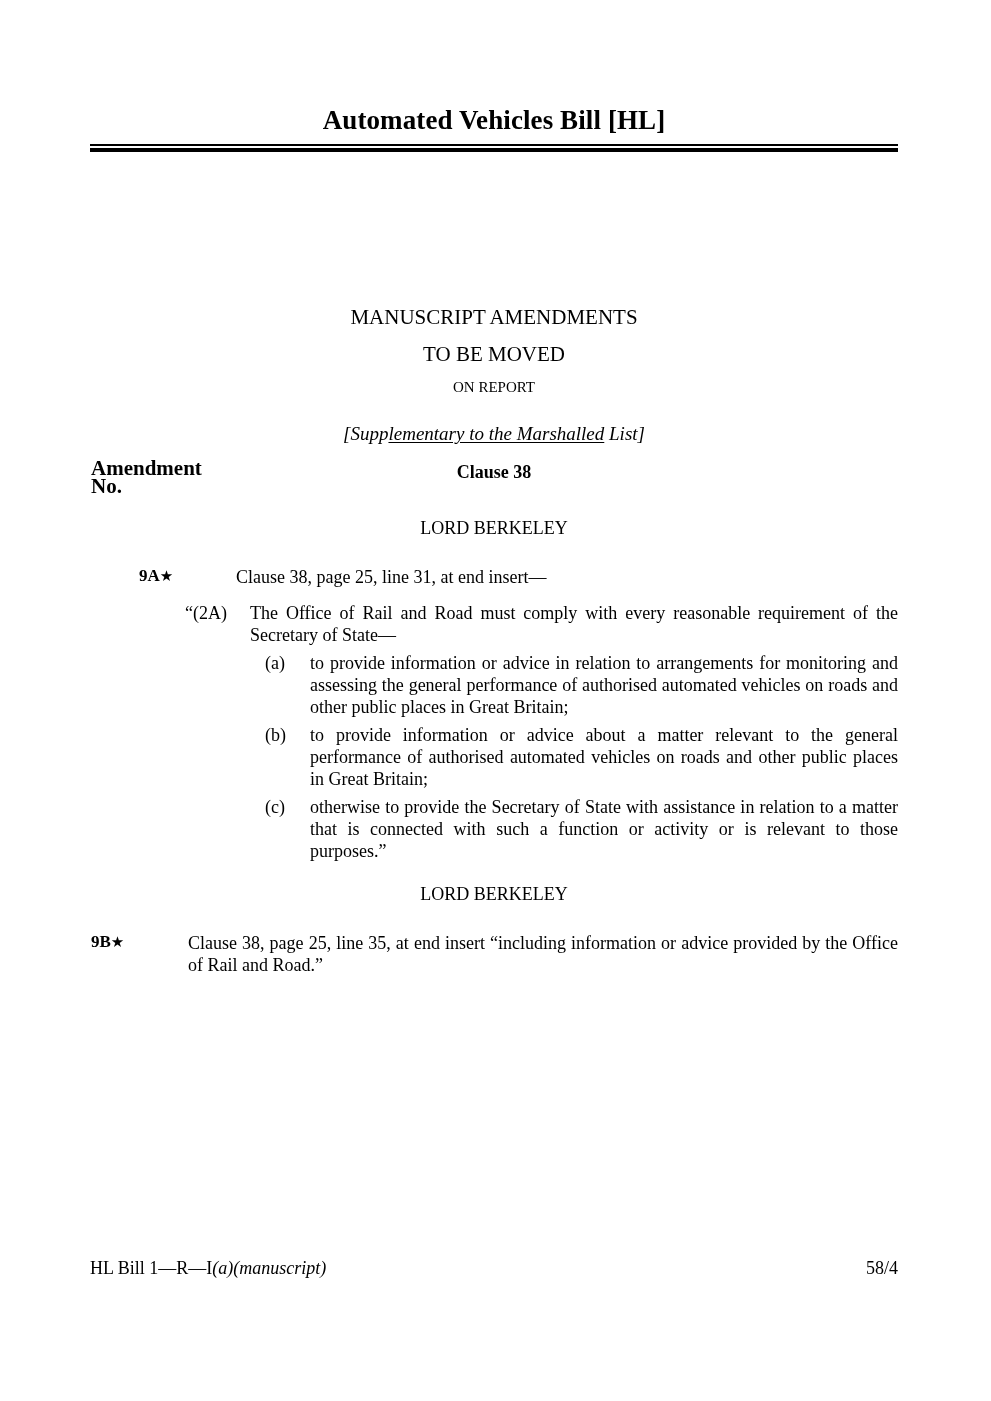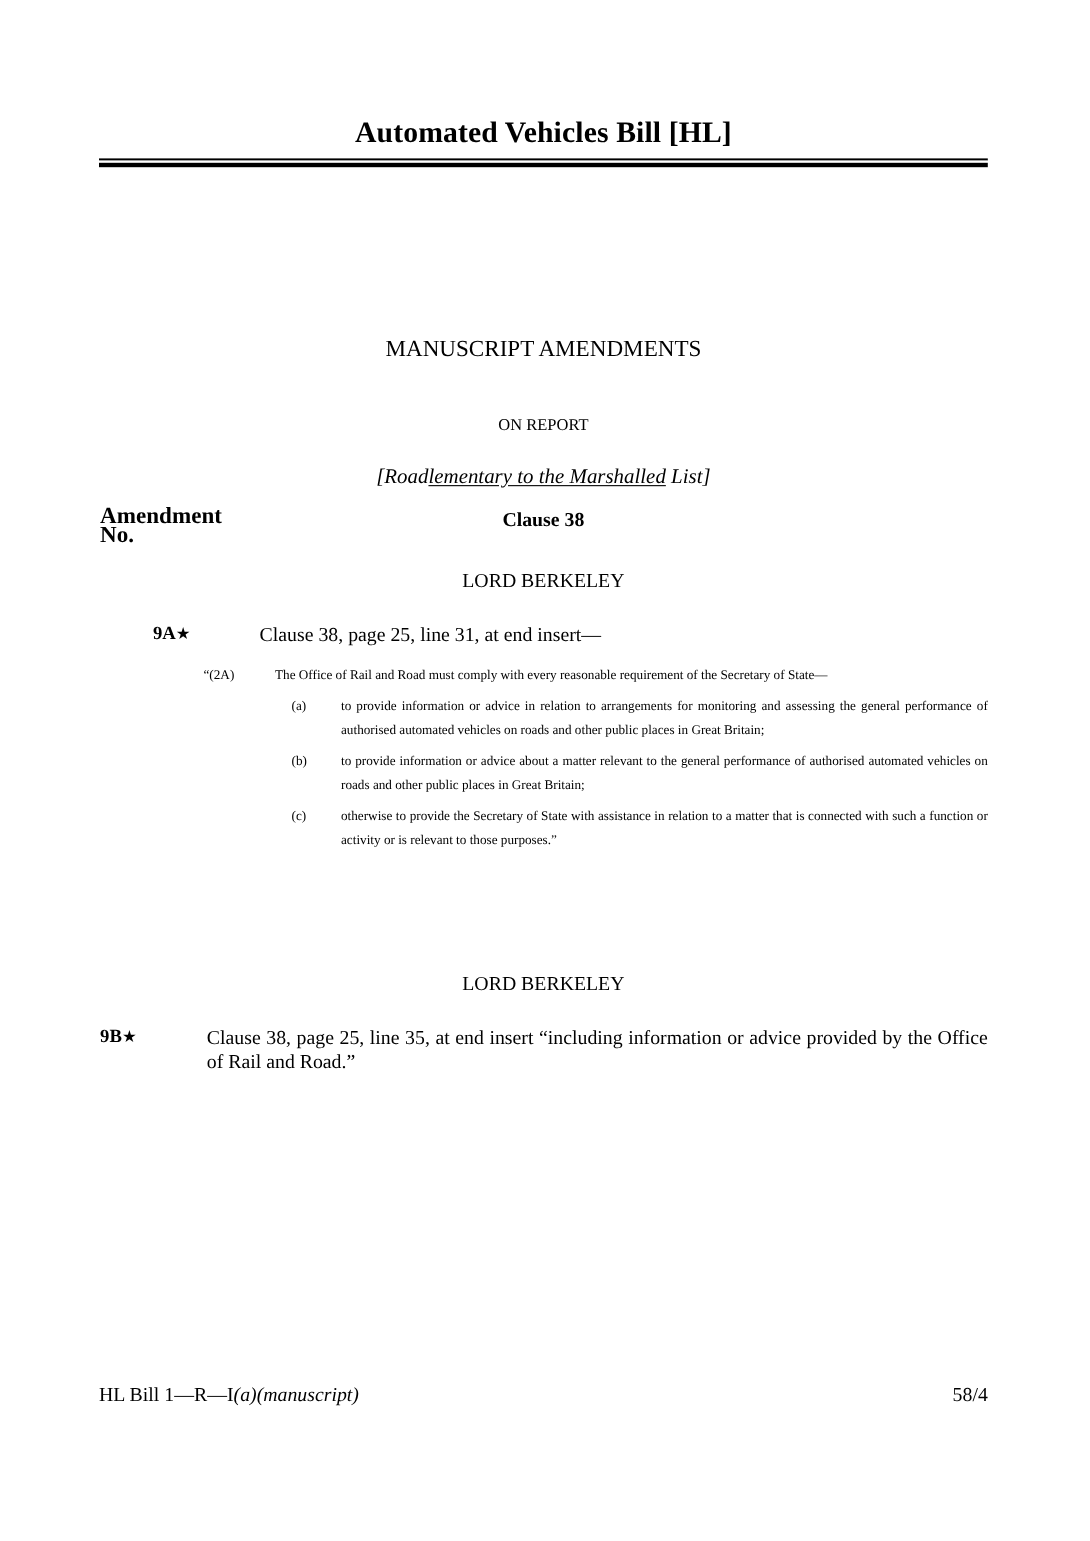--- a/index.html
+++ b/index.html
@@ -138,21 +138,21 @@
     text-align: justify;
     width: 710px;
   }
 
   
   .quoted-block {
     position: absolute;
     left: 185px;
     top: 602px;
     width: 713px;
-    font-size: 12px;
+    font-size: 18px;
     line-height: 22px;
   }
 
   .sub-para {
     position: relative;
     padding-left: 65px;
     text-align: justify;
   }
   .sub-para > .marker {
     position: absolute;
@@ -212,24 +212,25 @@
   <div class="bill-title">Automated Vehicles Bill [HL]</div>
 
   <div class="title-rule">
     <div class="rule-thin"></div>
     <div class="rule-gap"></div>
     <div class="rule-thick"></div>
   </div>
 
   <div class="heading-block heading-manuscript">MANUSCRIPT AMENDMENTS</div>
 
+  <div class="heading-block heading-tobemoved">TO BE MOVED</div>
 
   <div class="heading-block heading-onreport">ON REPORT</div>
 
-  <div class="heading-block heading-supplementary"><span>[Road</span><span class="underlined">lementary to the Marshalled</span><span> List]</span></div>
+  <div class="heading-block heading-supplementary"><span>[Supp</span><span class="underlined">lementary to the Marshalled</span><span> List]</span></div>
 
   <div class="amendment-no-label">
     <div>Amendment</div>
     <div>No.</div>
   </div>
 
   <div class="clause-heading">Clause 38</div>
 
   <div class="sponsor sponsor-1">LORD BERKELEY</div>
 

